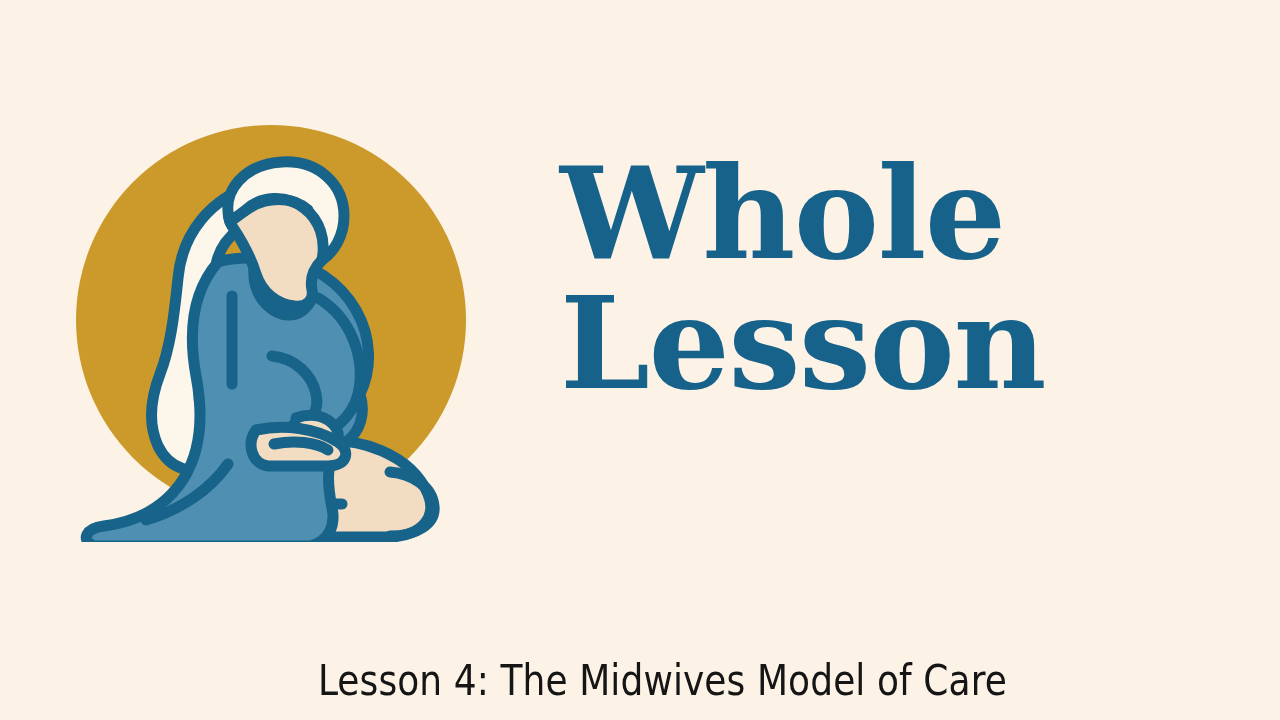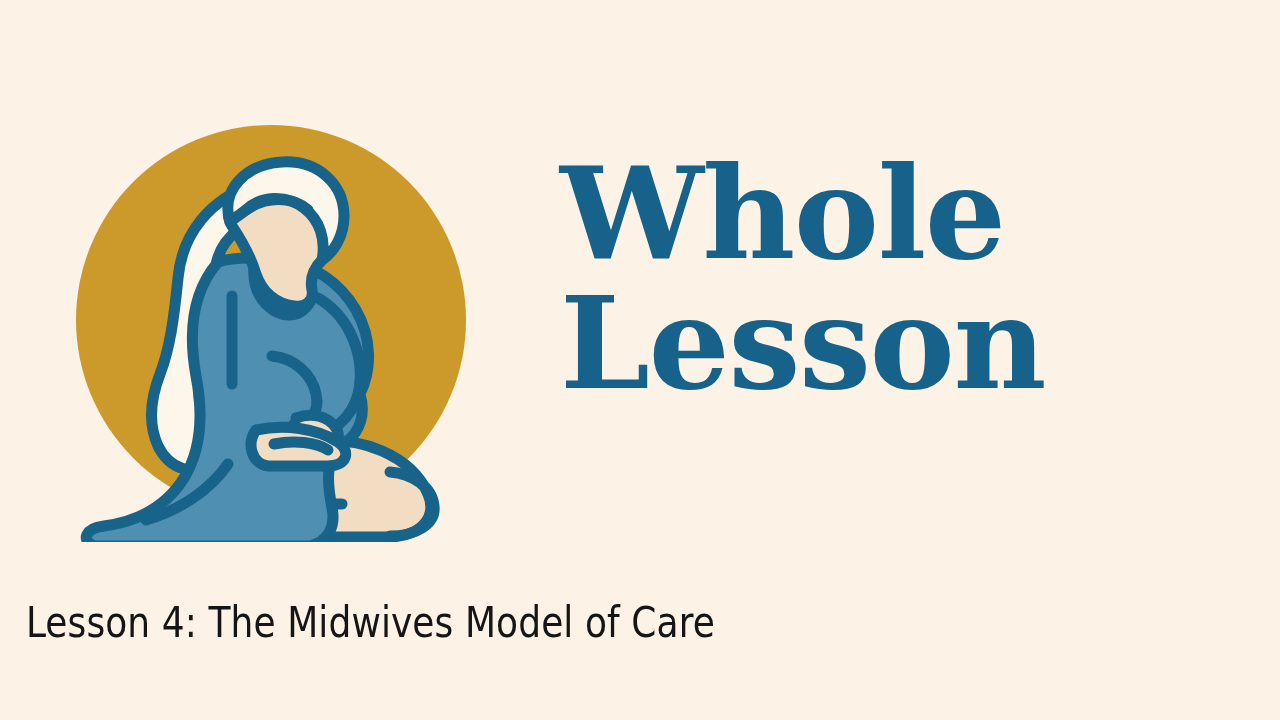--- a/index.html
+++ b/index.html
@@ -61,23 +61,23 @@
     white-space: nowrap;
   }
   #wordmark-line-3 {
     letter-spacing: -3.2px;
   }
 
   
   #caption {
     position: absolute;
     left: 0;
-    top: 596px;
+    top: 654px;
     width: 1033px;
-    text-align: left;
+    text-align: right;
   }
   #caption-text {
     display: inline-block;
     font-family: "DejaVu Sans Condensed", "Liberation Sans Narrow", "Liberation Sans", sans-serif;
     font-stretch: condensed;
     font-weight: 400;
     font-size: 43px;
     line-height: 52px;
     color: #151515;
     letter-spacing: 0.1px;

